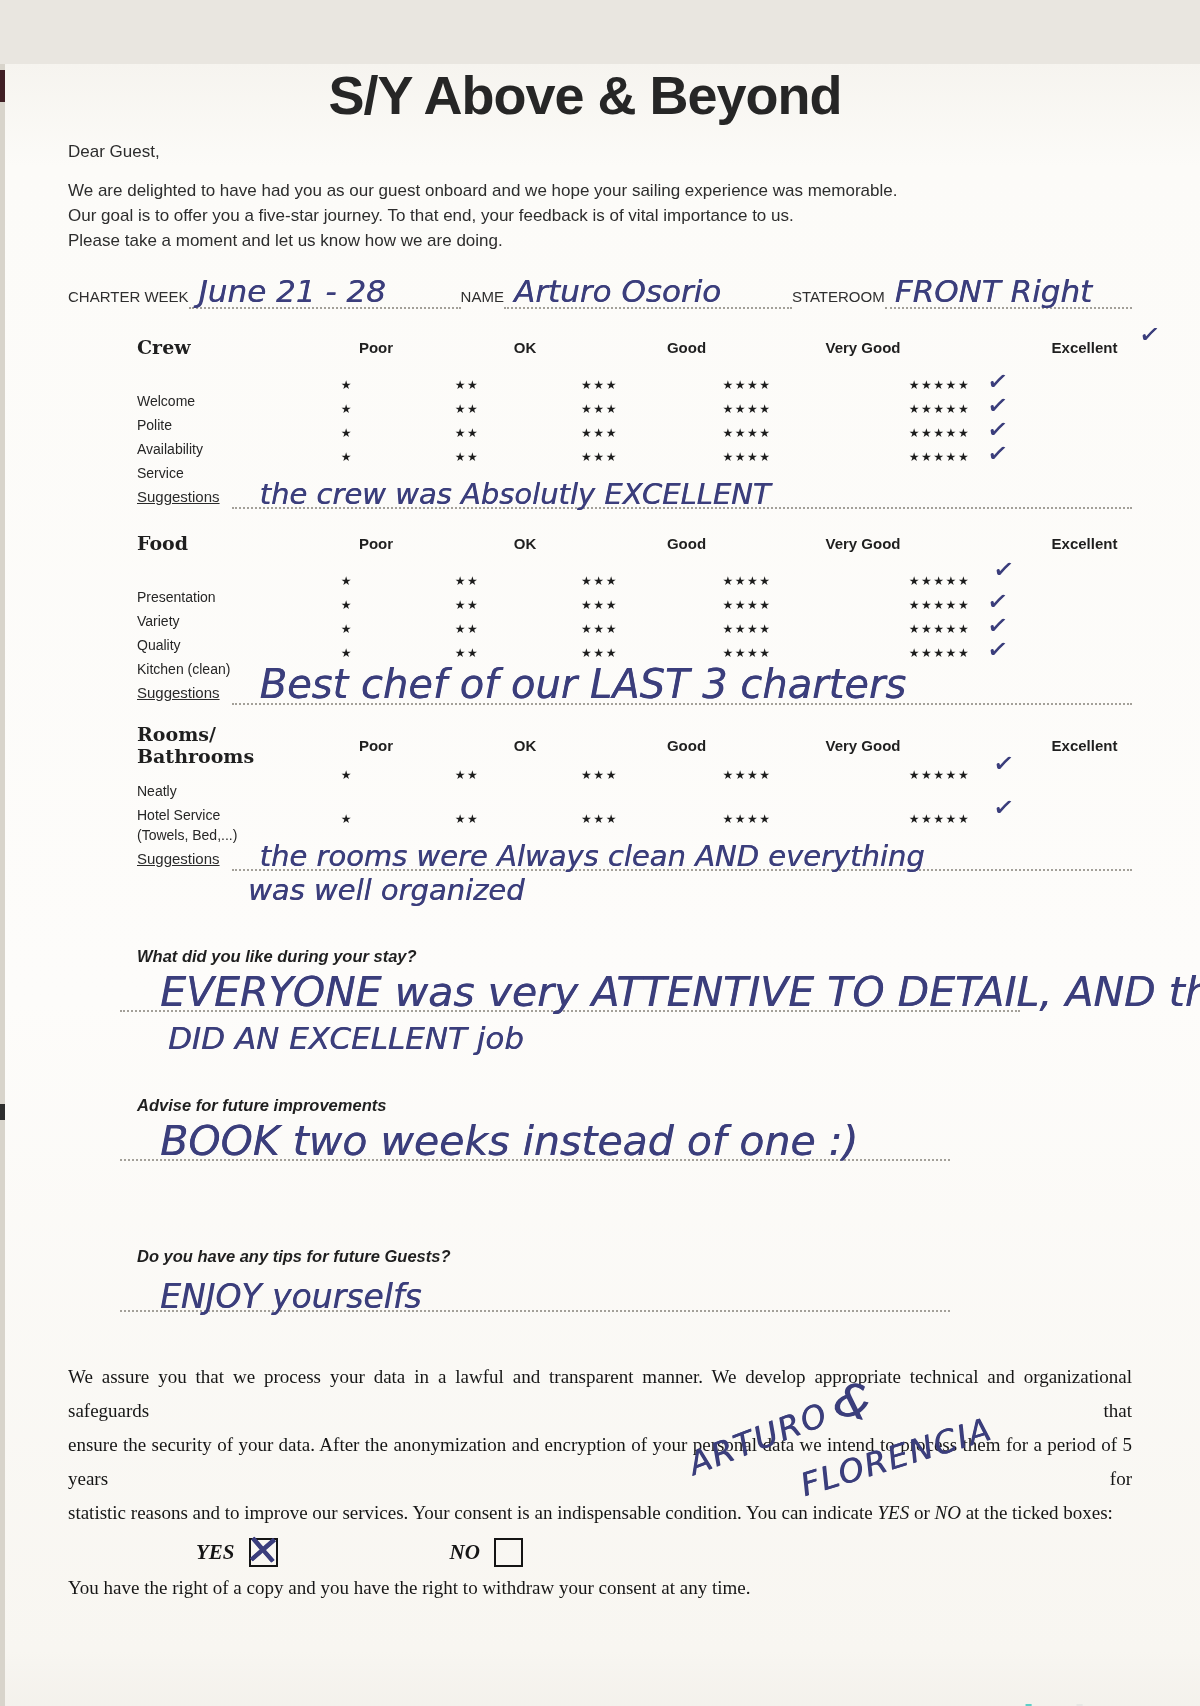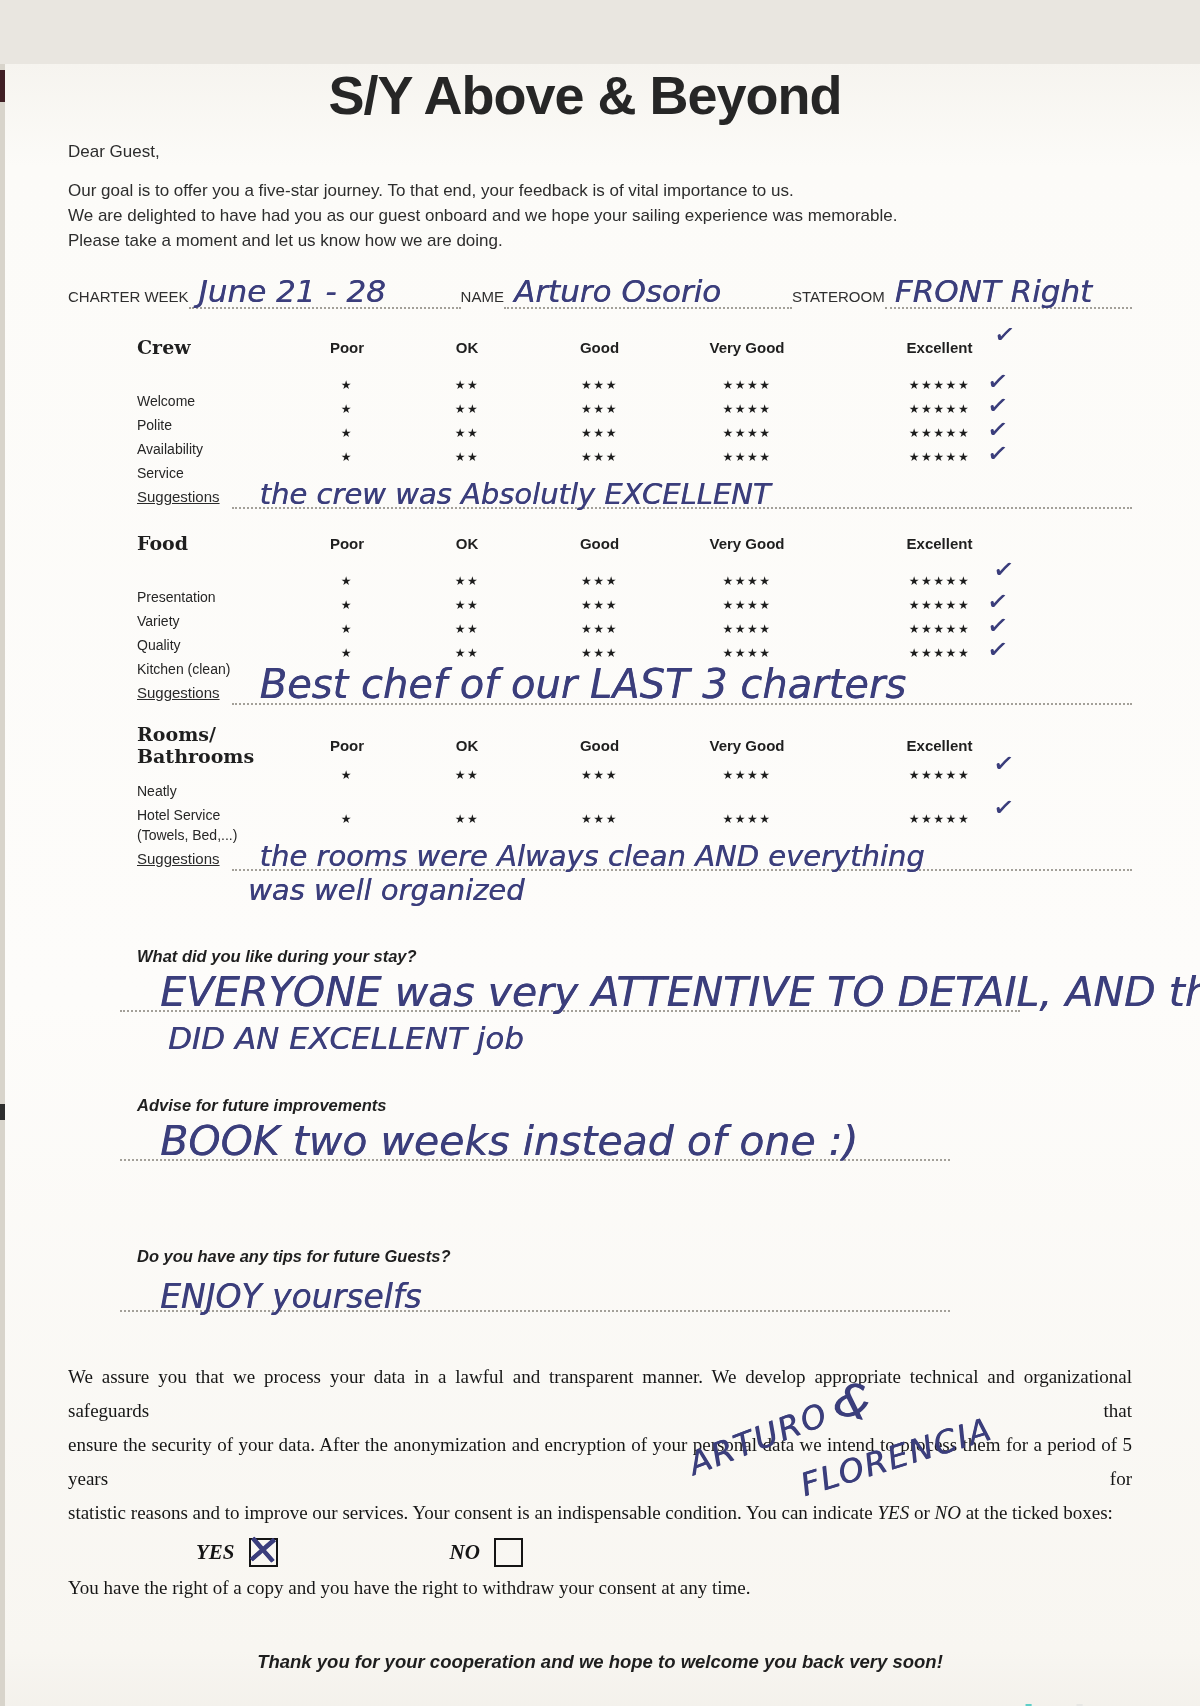--- a/index.html
+++ b/index.html
@@ -19,21 +19,21 @@
   .fill{border-bottom:2px dotted #a3a099;position:relative;}
   .fill-cw{width:272px;}
   .fill-nm{width:288px;}
   .fill-sr{flex:1;}
   .hw{font-family:"DejaVu Sans",sans-serif;font-style:italic;color:#3b3e7c;text-shadow:0.4px 0 0 #3b3e7c;}
   .hw-info{position:absolute;left:10px;bottom:-2px;font-size:31px;white-space:nowrap;}
 
   
   .rtable{margin:0 0 0 69px;width:900px;}
   .trow{display:grid;grid-template-columns:170px 80px 160px 105px 190px 195px;align-items:center;height:24px;}
-  .thead{height:28px;}
+  .thead{height:28px;gap:29px;}
   .sec-title{font-family:"DejaVu Serif",serif;font-weight:700;font-size:19px;color:#1f1f1f;}
   .chead{font-size:15px;font-weight:700;color:#1f1f1f;text-align:center;}
   .rlabel{font-size:14px;color:#262626;margin-top:32px;}
   .stars{text-align:center;font-size:12px;letter-spacing:1.5px;color:#1c1c1c;white-space:nowrap;}
   .exc{position:relative;}
   .check{position:absolute;font-size:25px;line-height:0;color:#3b3e7c;text-shadow:0.5px 0 0 #3b3e7c;transform:rotate(8deg);top:4px;right:28px;font-style:normal;font-family:"DejaVu Sans",sans-serif;}
   .check.up{top:-4px;right:22px;}
 
   
   .sugg{margin:10px 0 0 69px;display:flex;align-items:flex-end;height:42px;}
@@ -82,22 +82,22 @@
 </style>
 </head>
 <body>
 
 <div class="paper">
   <div class="content">
 
     <div class="title">S/Y Above &amp; Beyond</div>
     <div class="salutation">Dear Guest,</div>
     <div class="intro">
+      <div>We are delighted to have had you as our guest onboard and we hope your sailing experience was memorable.</div>
       <div>Our goal is to offer you a five-star journey. To that end, your feedback is of vital importance to us.</div>
-      <div>We are delighted to have had you as our guest onboard and we hope your sailing experience was memorable.</div>
       <div>Please take a moment and let us know how we are doing.</div>
     </div>
 
     <div class="info-row">
       <span class="lbl">CHARTER WEEK</span>
       <span class="fill fill-cw">
         <span class="hw hw-info">June 21 - 28</span>
       </span>
       <span class="lbl">NAME</span>
       <span class="fill fill-nm">
@@ -276,21 +276,20 @@
     <div class="consent-row">
       <span class="consent-lbl" style="margin-left:128px;">YES</span>
       <span class="ybox">
           <span class="xmark">✕</span>
         </span>
       <span class="consent-lbl" style="margin-left:172px;">NO</span>
       <span class="nbox"></span>
     </div>
     <div class="rights">You have the right of a copy and you have the right to withdraw your consent at any time.</div>
 
-    <div class="closing">Thank you for your cooperation and we hope to welcome you back very soon!</div>
   </div>
 
   <span class="sig sig-n1">ARTURO</span>
   <span class="sig sig-amp">&amp;</span>
   <span class="sig sig-n2">FLORENCIA</span>
 
   <div class="watermark">
     <span class="wm1">my</span><span class="wm2">greek</span><span class="wm3">charter</span>
   </div>
 

